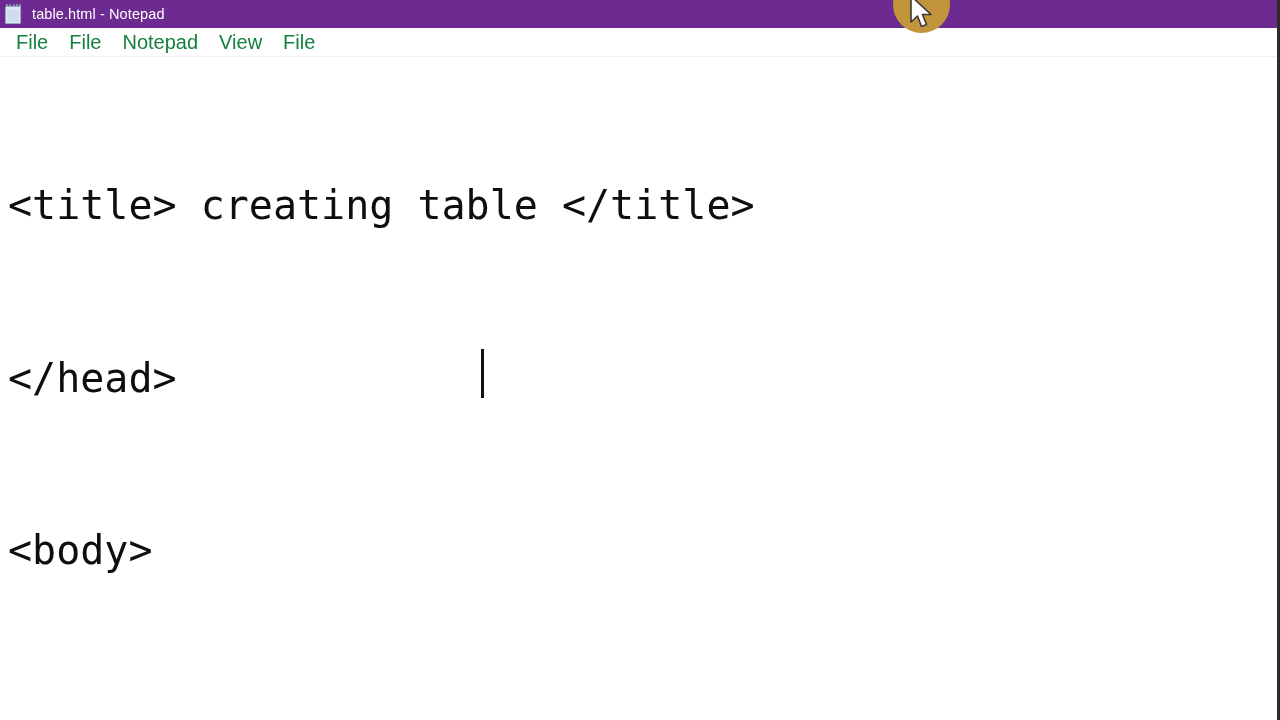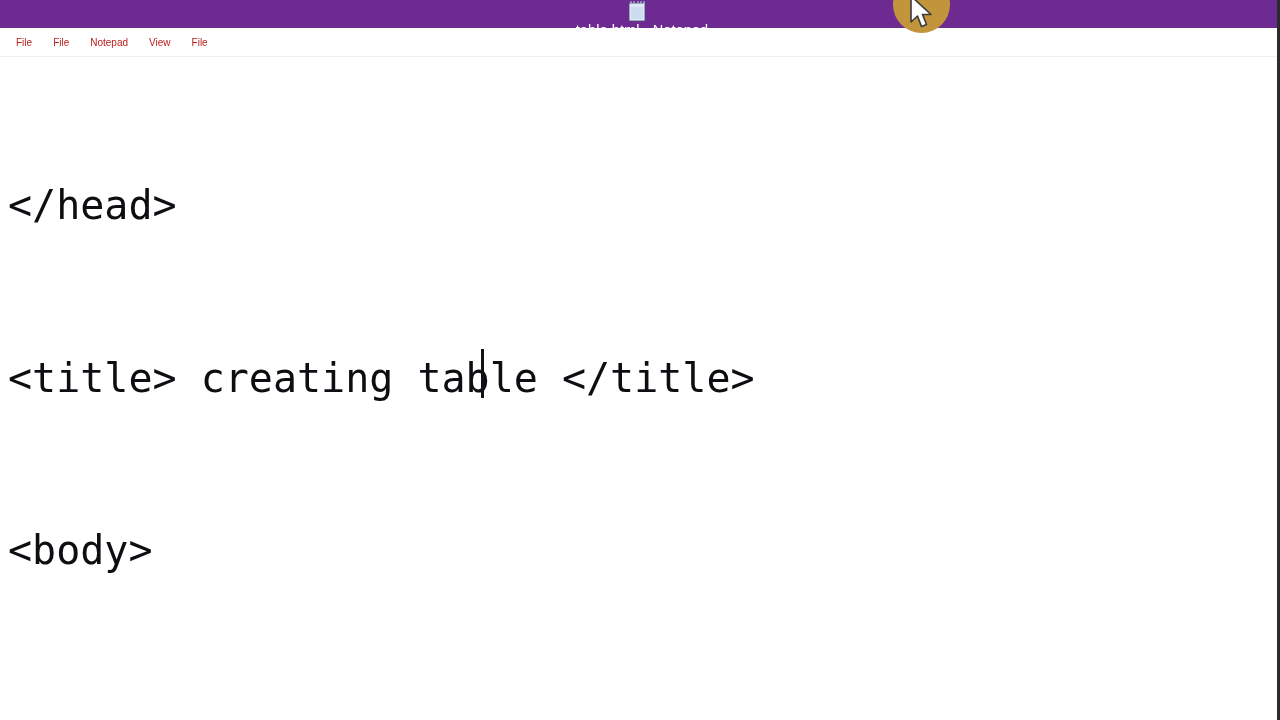--- a/index.html
+++ b/index.html
@@ -22,21 +22,20 @@
   .titlebar {
     position:absolute;
     top:0; left:0;
     width:1280px;
     height:28px;
     background:#6d2a91;
     display:flex;
     align-items:center;
     padding-left:4px;
     z-index:5;
-    flex-direction:column;
   }
   .app-icon {
     position:relative;
     width:19px; height:21px;
     margin-right:9px;
     margin-top:1px;
     flex:0 0 auto;
   }
   .app-icon .pad {
     position:absolute;
@@ -80,22 +79,22 @@
     width:1280px;
     height:29px;
     background:#ffffff;
     border-bottom:1px solid #efeff2;
     display:flex;
     align-items:center;
     padding-left:6px;
     z-index:4;
   }
   .menu-item {
-    font-size:10px;
-    color:#b91c1c;
+    font-size:20px;
+    color:#15803d;
     padding:2px 11px 2px 10px;
     white-space:nowrap;
     cursor:default;
   }
 
   
   .editor {
     position:absolute;
     top:57px; left:0;
     width:1280px;
@@ -214,22 +213,22 @@
     <div class="menu-item">File</div>
     <div class="menu-item">Notepad</div>
     <div class="menu-item">View</div>
     <div class="menu-item">File</div>
   </div>
 
   <div class="editor">
 
 
     <div class="code-lines">
+      <div class="code-line">&lt;title&gt; creating table &lt;/title&gt;</div>
       <div class="code-line">&lt;/head&gt;</div>
-      <div class="code-line">&lt;title&gt; creating table &lt;/title&gt;</div>
       <div class="code-line">&lt;body&gt;</div>
       
       
       
       
       
       
       
       
     </div>

